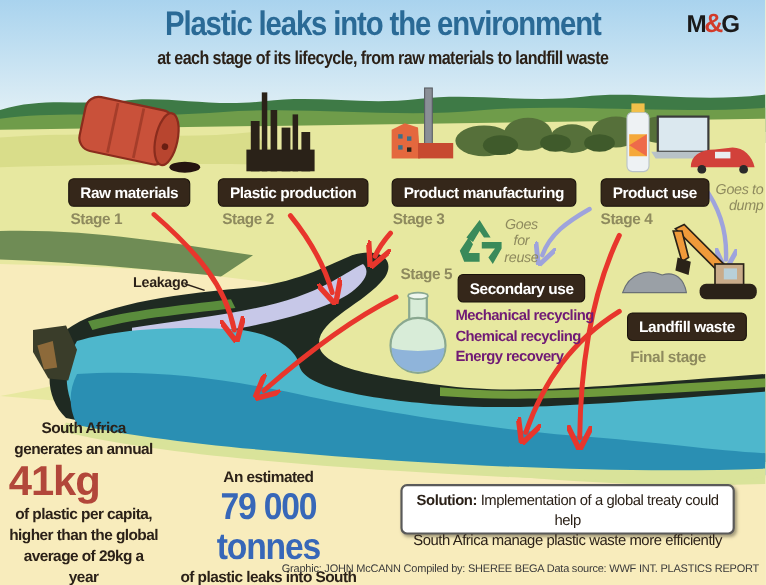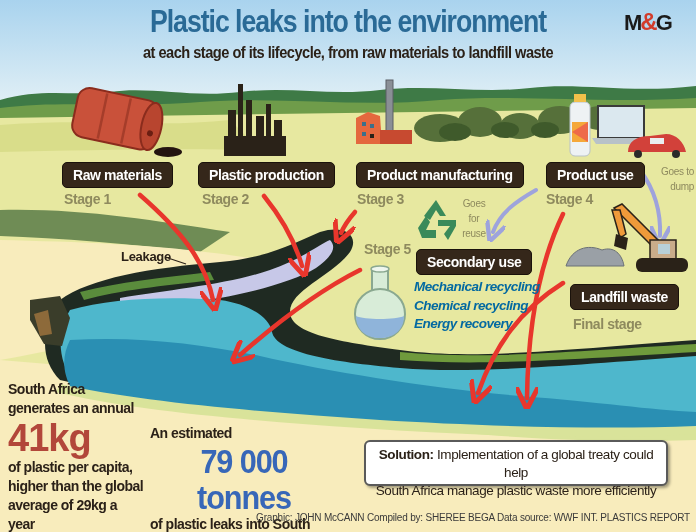--- a/index.html
+++ b/index.html
@@ -6,24 +6,24 @@
   body{width:696px;height:532px;overflow:hidden;font-family:"Liberation Sans",sans-serif;}
   .canvas{position:relative;width:696px;height:532px;overflow:hidden;background:#f8ecbc;padding-left:21px;}
   svg.bg{position:absolute;left:0;top:0;width:696px;height:532px;}
   .abs{position:absolute;}
   .title{left:0;width:696px;top:4px;text-align:center;font-weight:bold;font-size:31px;color:#2a6a96;letter-spacing:-1.2px;font-family:"Liberation Sans",sans-serif;transform:scaleX(0.86);}
   .subtitle{left:0;width:696px;top:43px;text-align:center;font-weight:bold;font-size:17px;color:#2b2118;letter-spacing:-0.6px;transform:scaleX(0.86);}
   .logo{left:624px;top:8px;font-weight:700;font-size:22px;color:#1a1a1a;letter-spacing:-2px;}
   .logo .amp{color:#d23b2a;font-size:24px;}
   .label{background:#35271a;color:#fff;font-weight:bold;font-size:14px;border-radius:5px;padding:4px 10px;white-space:nowrap;border:1.5px solid #1a120b;letter-spacing:-0.4px;}
   .stage{color:#8e8a5e;font-weight:bold;font-size:14px;letter-spacing:-0.4px;}
-  .italic-note{color:#8e8a5e;font-size:10px;text-align:center;line-height:15px;letter-spacing:-0.3px;}
-  .method{color:#0369a1;font-weight:bold;font-size:13.5px;line-height:18.5px;letter-spacing:-0.5px;font-style:italic;}
+  .italic-note{color:#8e8a5e;font-style:italic;font-size:13px;text-align:center;line-height:15px;letter-spacing:-0.3px;}
+  .method{color:#701a75;font-weight:bold;font-size:13.5px;line-height:18.5px;letter-spacing:-0.5px;}
   .leakage{color:#2b2118;font-weight:bold;font-size:13px;letter-spacing:-0.3px;}
-  .stat-text{color:#2b2118;font-weight:bold;font-size:14px;line-height:19px;letter-spacing:-0.5px;}
+  .stat-text{color:#2b2118;font-weight:bold;font-size:14px;text-align:center;line-height:19px;letter-spacing:-0.5px;}
   .big-red{color:#b2473a;font-weight:bold;font-size:38px;line-height:40px;text-align:left;letter-spacing:-1px;}
   .big-blue{color:#3767b8;font-weight:bold;font-size:34px;line-height:36px;text-align:center;letter-spacing:-1.2px;transform:scaleX(0.9);}
   .solution{left:364px;top:440px;width:304px;height:46px;background:#fff;border:2px solid #5a5a5a;border-radius:6px;box-shadow:2px 2px 3px rgba(0,0,0,0.35);text-align:center;font-size:13.5px;line-height:18px;color:#2b2118;padding-top:4px;box-sizing:border-box;letter-spacing:-0.4px;}
   .solution b{font-weight:bold;}
   .credits{left:0;width:690px;top:512px;text-align:right;font-size:10px;color:#3a3a3a;letter-spacing:-0.2px;}
 </style>
 </head>
 <body>
 
 <div class="canvas">

